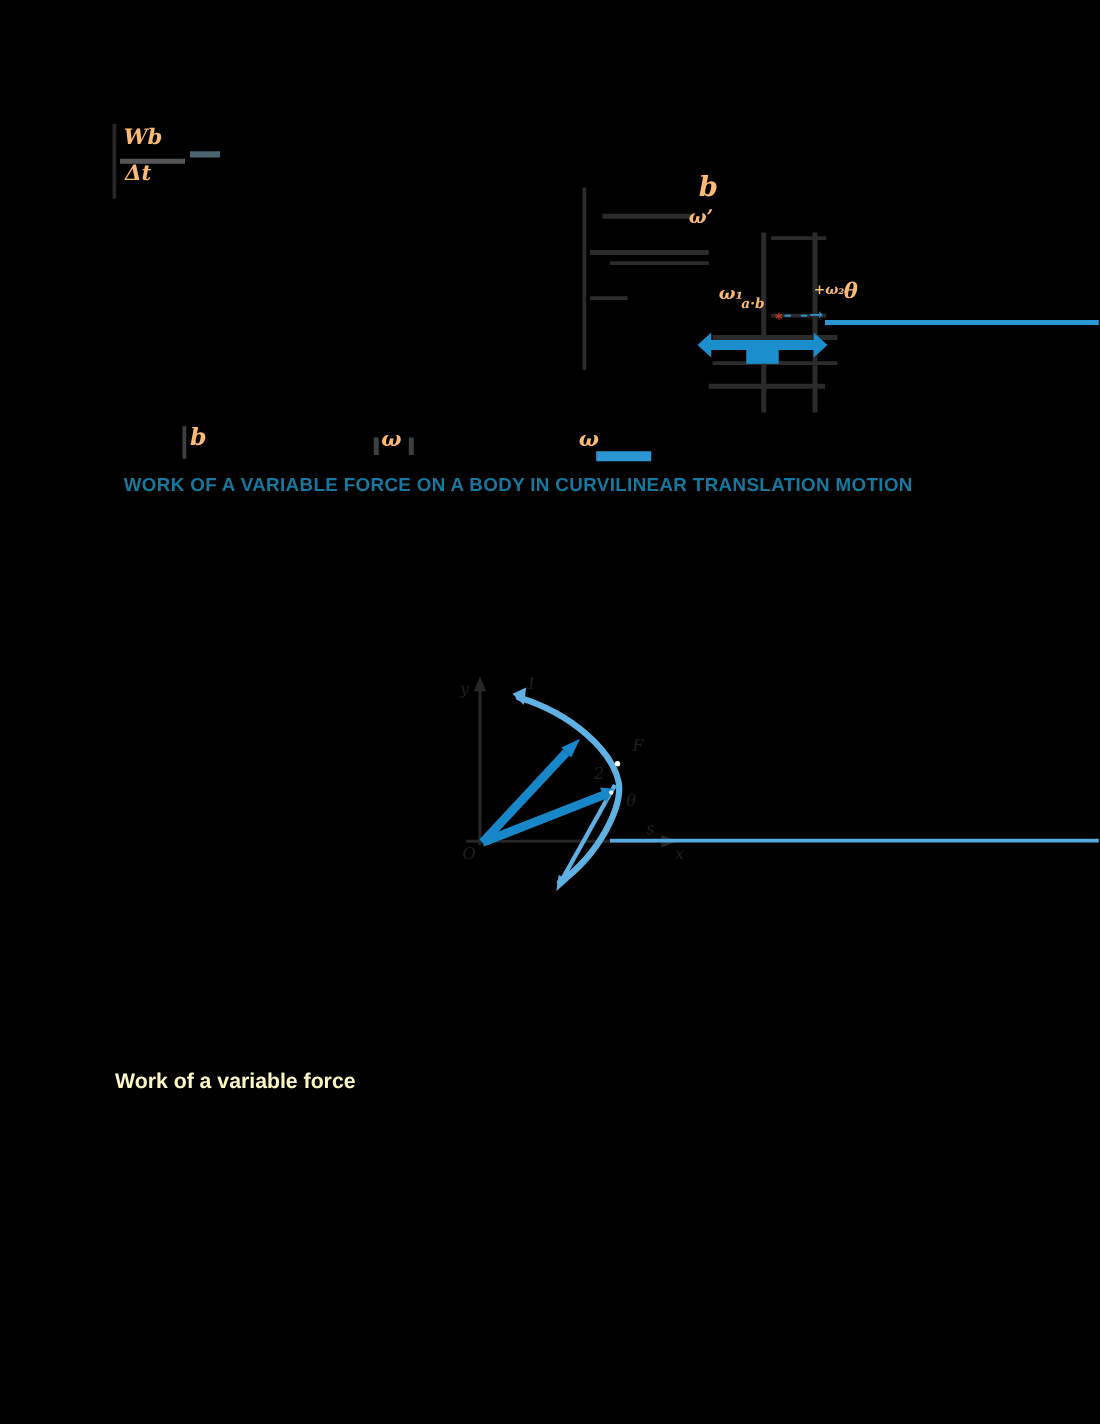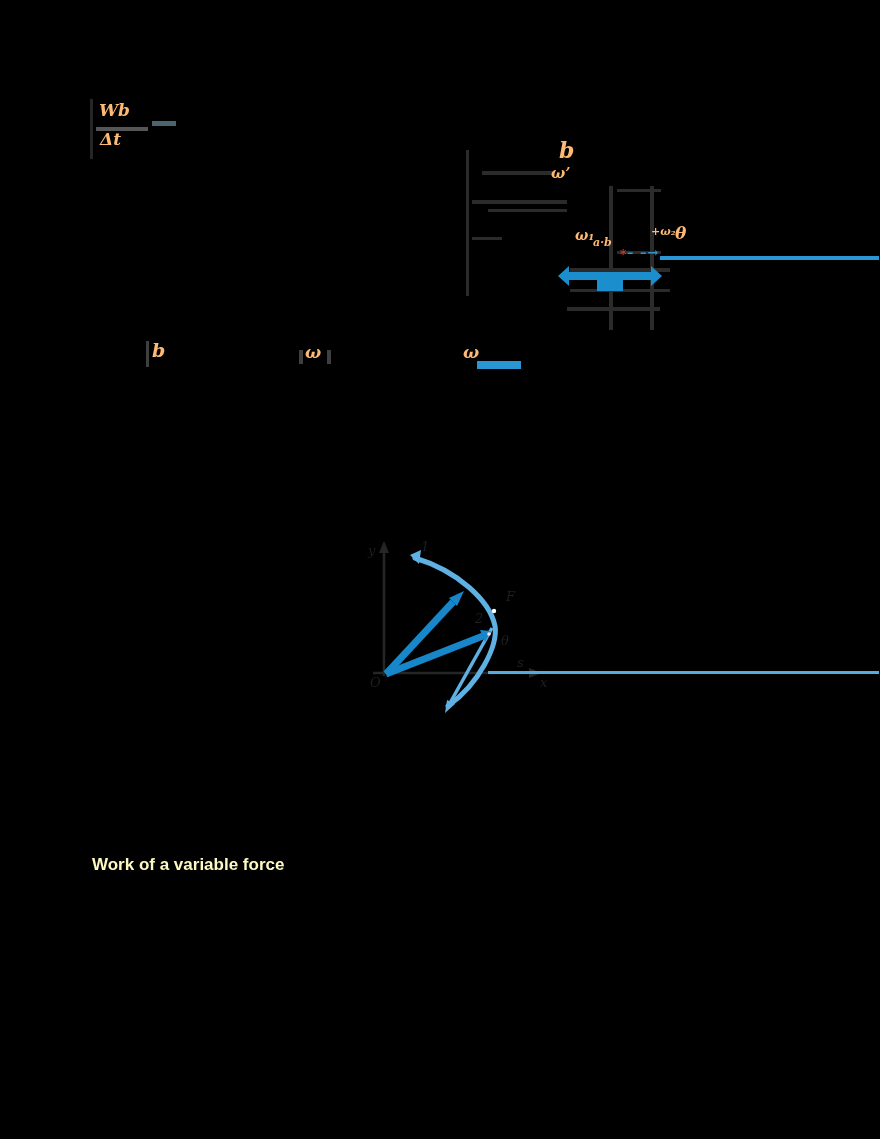--- a/index.html
+++ b/index.html
@@ -99,20 +99,21 @@
   <div class="abs" id="eq-tab"></div>
 
   <div class="abs" id="ml1-tick"></div>
   <span class="math" id="ml1">b</span>
   <div class="abs" id="ml2-g1"></div>
   <span class="math" id="ml2">ω</span>
   <div class="abs" id="ml2-g2"></div>
   <span class="math" id="ml3">ω</span>
   <div class="abs" id="ml3-bar"></div>
 
+  <div class="abs" id="heading">WORK OF A VARIABLE FORCE ON A BODY IN CURVILINEAR TRANSLATION MOTION</div>
 
   <svg class="abs" id="figure" viewBox="0 0 522 190" width="522" height="190">
 
     <line x1="26" y1="143" x2="26" y2="18" stroke="#262626" stroke-width="2.5"></line>
     <polygon points="26,8 21,20 31,20" fill="#262626"></polygon>
     <line x1="15" y1="140" x2="172" y2="140" stroke="#262626" stroke-width="2.5"></line>
     <polygon points="184,140 171,135 171,145" fill="#262626"></polygon>
 
     <line x1="130" y1="139.5" x2="521" y2="139.5" stroke="#57aadf" stroke-width="3"></line>
 

